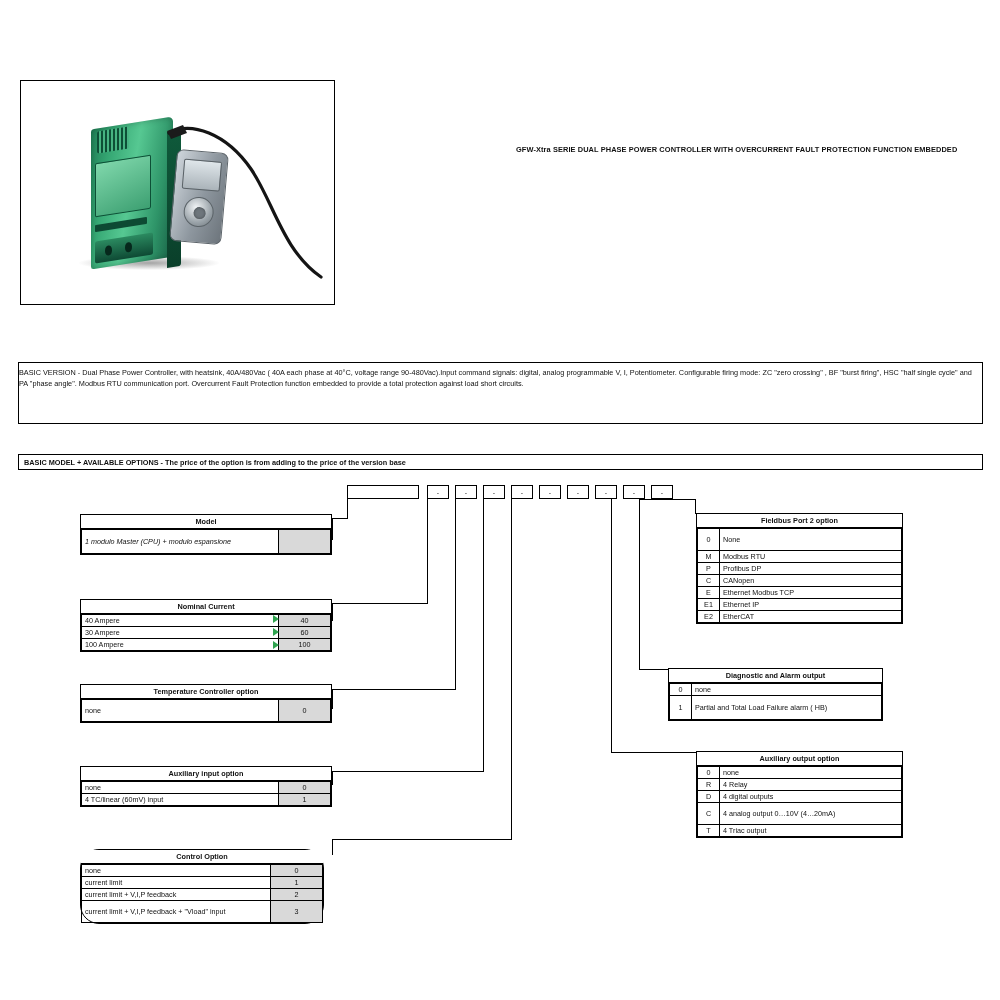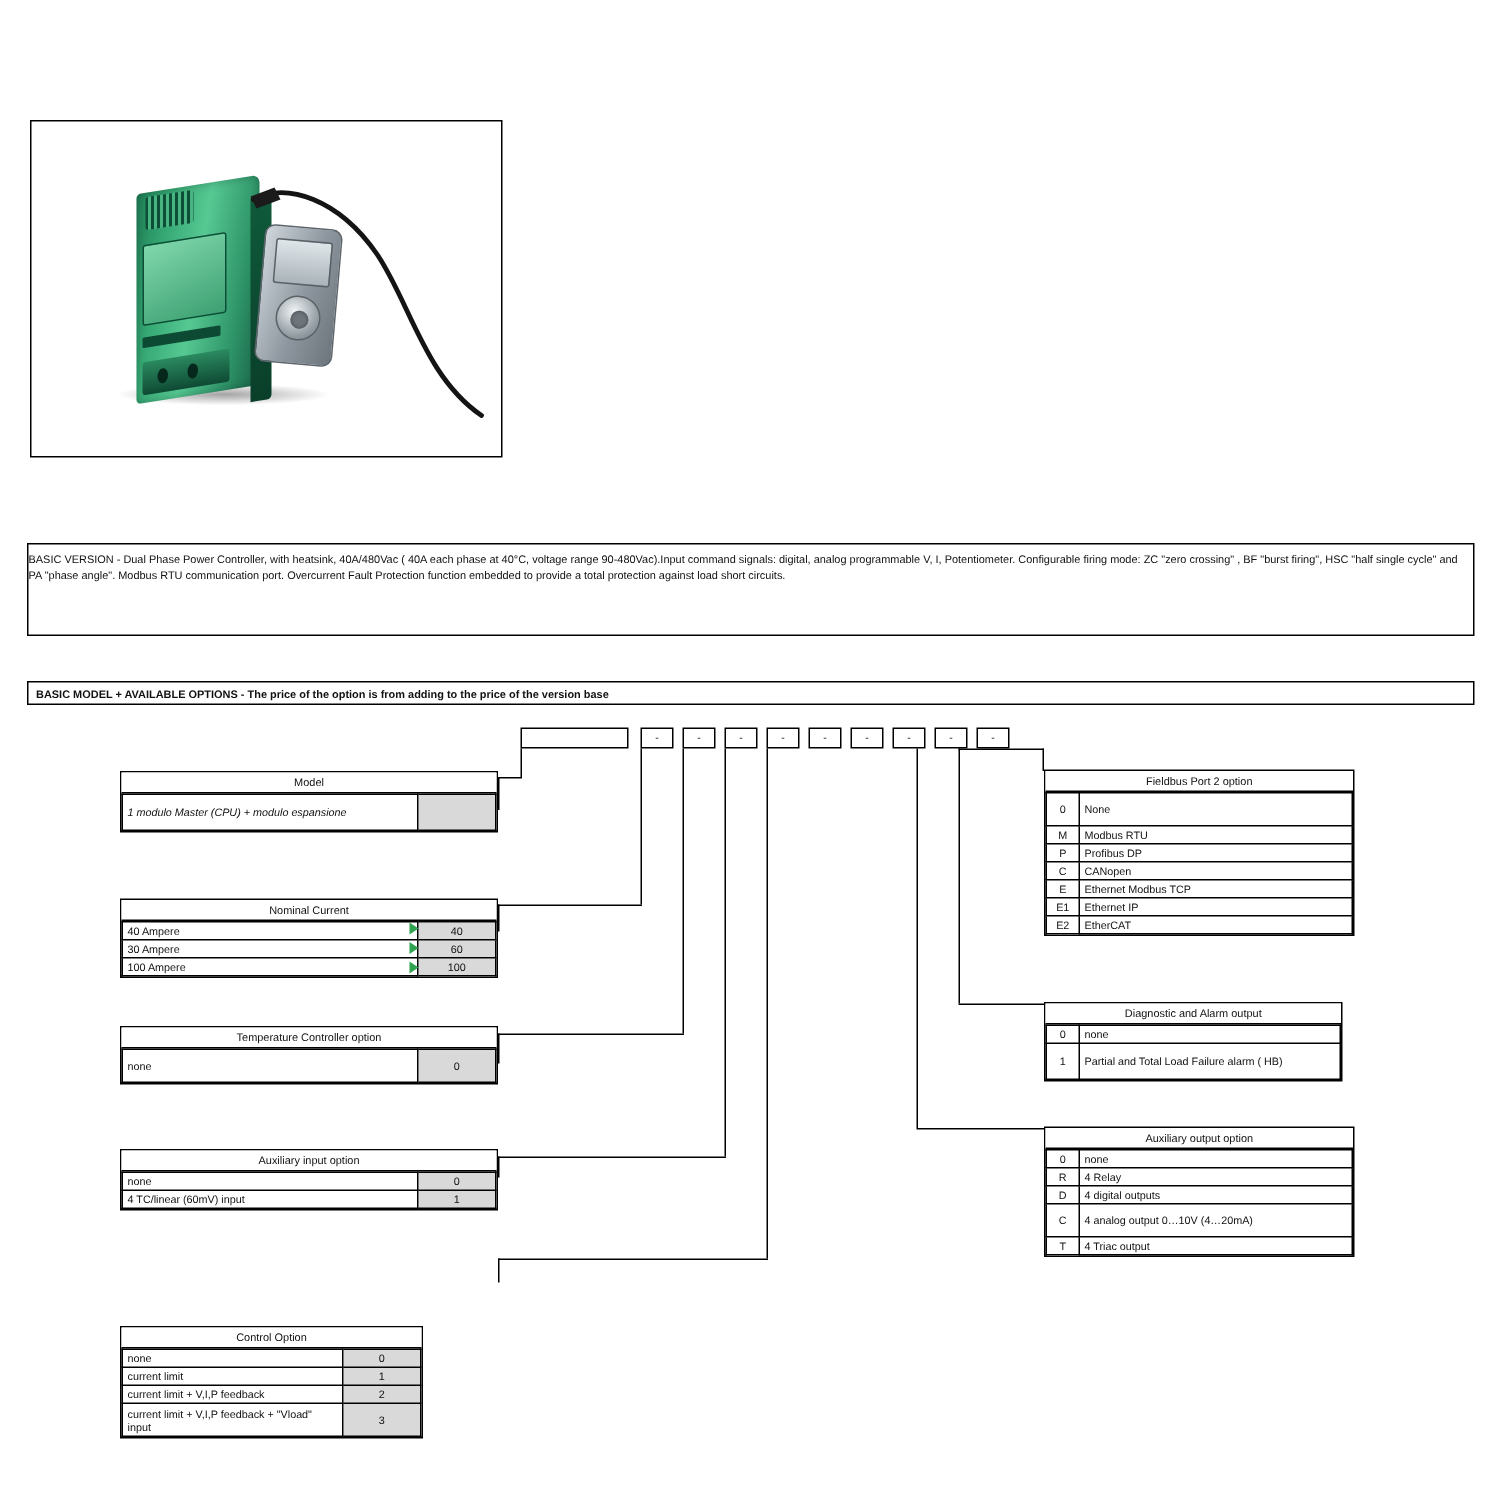--- a/index.html
+++ b/index.html
@@ -116,21 +116,21 @@
   .code-cell {
     position:absolute; top:0; height:14px;
     border:1px solid #000; background:#fff;
     display:flex; align-items:center; justify-content:center;
     font-size:7px;
   }
 
   
   .opt { position:absolute; border:1px solid #000; background:#fff; }
   .opt .title {
-    text-align:center; font-weight:normal; font-size:7.3px;
+    text-align:center; font-weight:bold; font-size:7.3px;
     border-bottom:1px solid #000; padding:2px 0; background:#fff;
   }
   .opt table { width:100%; border-collapse:collapse; }
   .opt td {
     border:1px solid #000; font-size:7.2px; padding:1px 3px;
     vertical-align:middle; line-height:1.25;
   }
   .opt td.val {
     text-align:center; background:#d9d9d9; width:52px;
   }
@@ -171,20 +171,21 @@
         <div class="hmi-screen"></div>
         <div class="hmi-dial"></div>
       </div>
       <svg class="cable" viewBox="0 0 315 225">
         <path d="M148 52 C 170 40, 205 52, 230 88 C 252 120, 262 170, 300 196" fill="none" stroke="#141414" stroke-width="3.2" stroke-linecap="round"></path>
         <path d="M146 50 L 162 44 L 166 52 L 150 58 Z" fill="#1b1b1b"></path>
       </svg>
     </div>
   </div>
 
+  <div class="header-text">GFW-Xtra SERIE DUAL PHASE POWER CONTROLLER WITH OVERCURRENT FAULT PROTECTION FUNCTION EMBEDDED</div>
 
   <div class="basic-box">BASIC VERSION - Dual Phase Power Controller, with heatsink, 40A/480Vac ( 40A each phase at 40°C, voltage range  90-480Vac).Input command signals: digital, analog programmable V, I, Potentiometer.  Configurable firing mode: ZC "zero crossing" , BF "burst firing", HSC "half single cycle" and PA "phase angle". Modbus RTU communication port. Overcurrent Fault Protection function embedded to provide a total protection against load short circuits.</div>
 
   <div class="model-bar">BASIC MODEL + AVAILABLE OPTIONS - The price of the option is from adding to the price of the version base</div>
 
   <div class="code-row">
     <div class="code-cell" style="left:0px;width:72px;"></div>
     <div class="code-cell" style="left:80px;width:22px;">-</div>
     <div class="code-cell" style="left:108px;width:22px;">-</div>
     <div class="code-cell" style="left:136px;width:22px;">-</div>
@@ -282,21 +283,21 @@
         <td class="val">0</td>
       </tr>
       <tr>
         <td class="desc-left">4 TC/linear (60mV) input</td>
         <td class="val">1</td>
       </tr>
     </tbody>
       </table>
   </div>
 
-  <div class="opt" style="left:80px; top:884px; width:202px;">
+  <div class="opt" style="left:80px; top:849px; width:244px;border-radius:19px;">
     <div class="title">Control Option</div>
     <table>
       <tbody>
           <tr>
         <td class="desc-left">none</td>
         <td class="val">0</td>
       </tr>
       <tr>
         <td class="desc-left">current limit</td>
         <td class="val">1</td>
@@ -342,21 +343,21 @@
         <td class="desc-left">Ethernet IP</td>
       </tr>
       <tr>
         <td class="key">E2</td>
         <td class="desc-left">EtherCAT</td>
       </tr>
     </tbody>
       </table>
   </div>
 
-  <div class="opt" style="left:696px; top:668px; width:199px;">
+  <div class="opt" style="left:668px; top:668px; width:215px;">
     <div class="title">Diagnostic and Alarm output</div>
     <table>
       <tbody>
           <tr>
         <td class="key">0</td>
         <td class="desc-left">none</td>
       </tr>
       <tr>
         <td class="key" style="height:24px;">1</td>
         <td class="desc-left">Partial and Total Load Failure alarm ( HB)</td>

